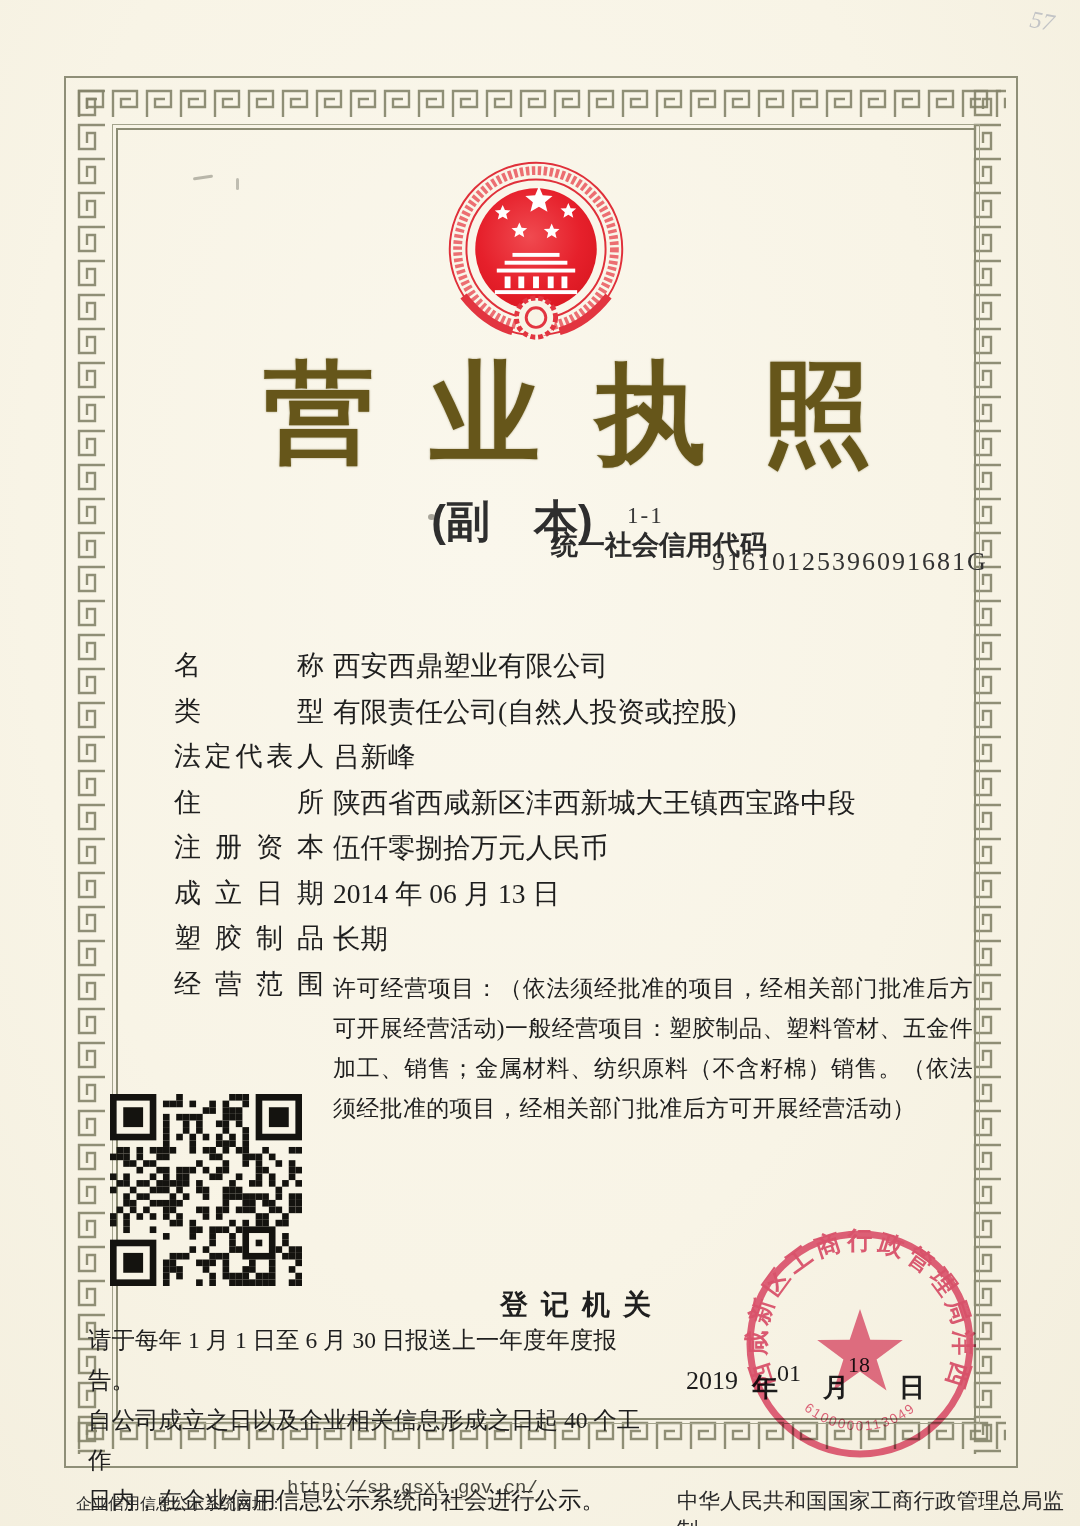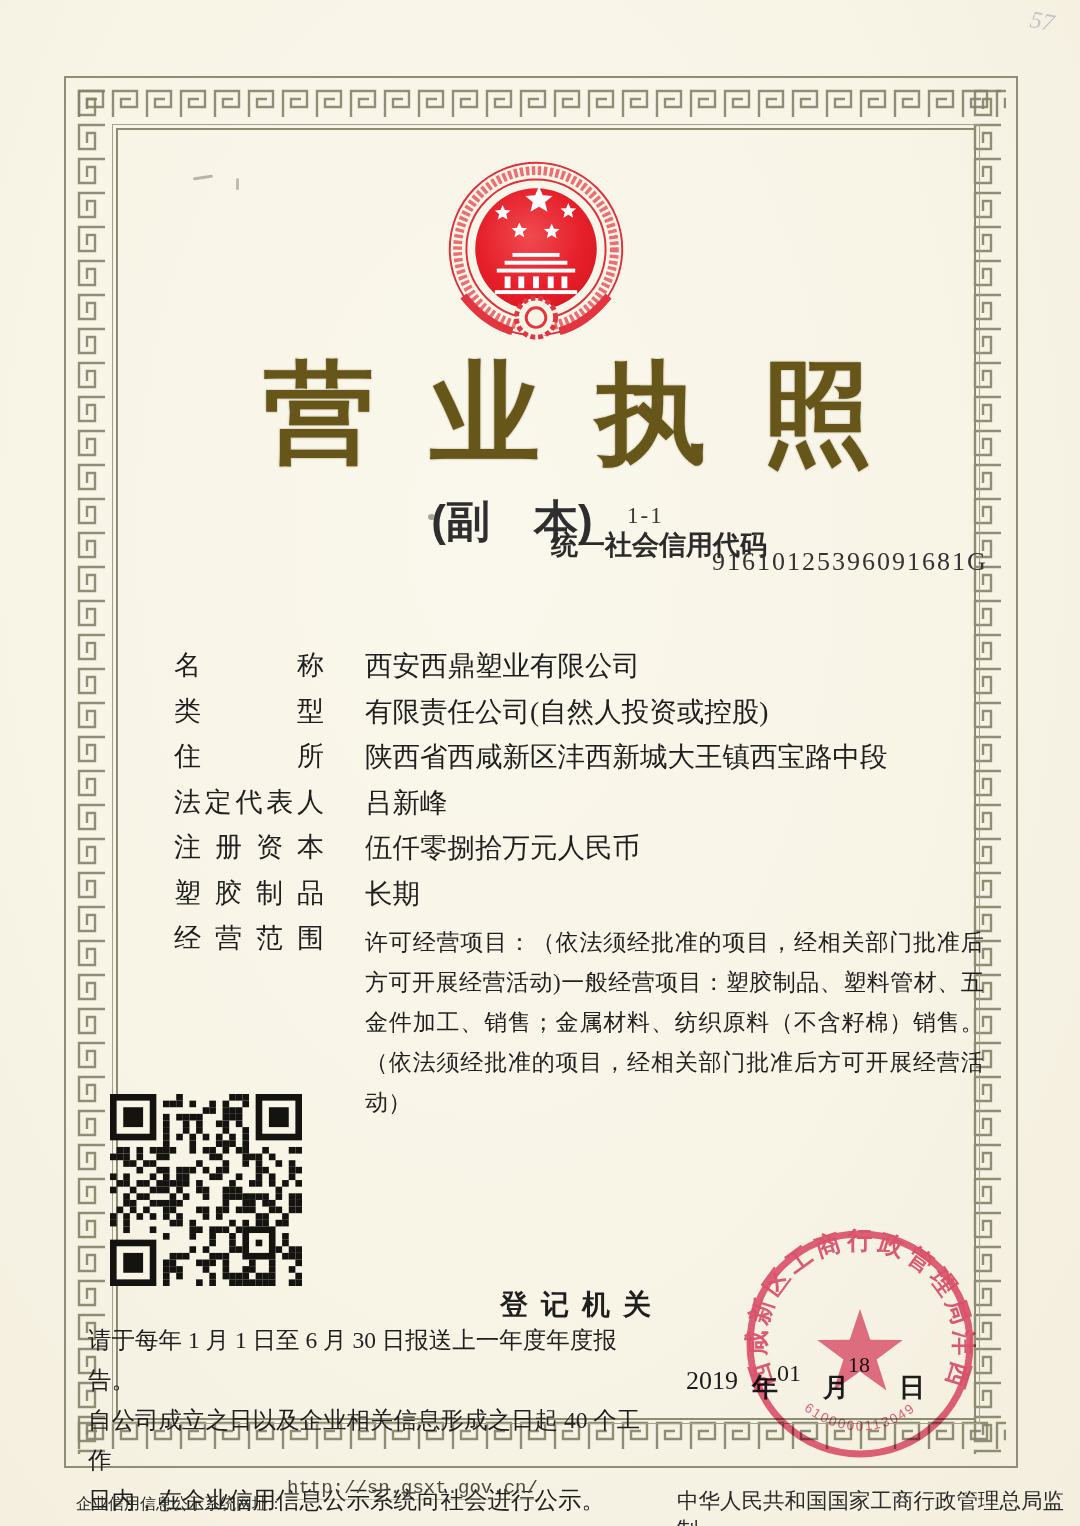--- a/index.html
+++ b/index.html
@@ -20,21 +20,21 @@
          color:#66561a;text-shadow:0 0 2px rgba(90,74,16,.55);}
   .subtitle{left:0;top:492px;width:1080px;text-align:center;transform:translateX(-28px);
             font-family:"Liberation Sans",sans-serif;font-weight:700;font-size:44px;color:#2e2e2e;}
   .pageno{left:627px;top:503px;font-size:23px;color:#3a3a3a;letter-spacing:2px;}
   .code-label{left:551px;top:527px;font-family:"Liberation Sans",sans-serif;font-weight:600;
               font-size:27px;color:#2b2b2b;}
   .code{left:712px;top:547px;font-size:26px;letter-spacing:2px;color:#333;}
 
   
   .fields{left:174px;top:650px;width:810px;}
-  .frow{display:flex;align-items:flex-start;height:45.5px;gap:32px;}
+  .frow{display:flex;align-items:flex-start;height:45.5px;}
   .frow .flabel{flex:0 0 150px;width:150px;font-size:27px;line-height:1.15;color:#1f1f1f;
                 text-align:justify;text-align-last:justify;}
   .frow .fvalue{margin-left:9px;font-size:27.5px;line-height:1.15;white-space:nowrap;color:#1f1f1f;}
   .frow.scope{height:auto;}
   .frow.scope .fvalue{white-space:normal;width:640px;font-size:23px;line-height:40px;
                       text-align:justify;letter-spacing:.3px;}
 
   
   .qr{left:110px;top:1094px;width:192px;height:192px;}
 
@@ -139,30 +139,34 @@
   <div class="abs fields">
     <div class="frow">
       <span class="flabel">名称</span>
       <span class="fvalue">西安西鼎塑业有限公司</span>
     </div>
     <div class="frow">
       <span class="flabel">类型</span>
       <span class="fvalue">有限责任公司(自然人投资或控股)</span>
     </div>
     <div class="frow">
+      <span class="flabel">法定代表人</span>
+      <span class="fvalue">吕新峰</span>
+    </div>
+    <div class="frow">
       <span class="flabel">住所</span>
       <span class="fvalue">陕西省西咸新区沣西新城大王镇西宝路中段</span>
     </div>
     <div class="frow">
-      <span class="flabel">法定代表人</span>
-      <span class="fvalue">吕新峰</span>
-    </div>
-    <div class="frow">
       <span class="flabel">注册资本</span>
       <span class="fvalue">伍仟零捌拾万元人民币</span>
+    </div>
+    <div class="frow">
+      <span class="flabel">成立日期</span>
+      <span class="fvalue">2014 年 06 月 13 日</span>
     </div>
     <div class="frow">
       <span class="flabel">塑胶制品</span>
       <span class="fvalue">长期</span>
     </div>
     <div class="frow scope">
       <span class="flabel">经营范围</span>
       <span class="fvalue">许可经营项目：（依法须经批准的项目，经相关部门批准后方可开展经营活动)一般经营项目：塑胶制品、塑料管材、五金件加工、销售；金属材料、纺织原料（不含籽棉）销售。（依法须经批准的项目，经相关部门批准后方可开展经营活动）</span>
     </div>
   </div>

